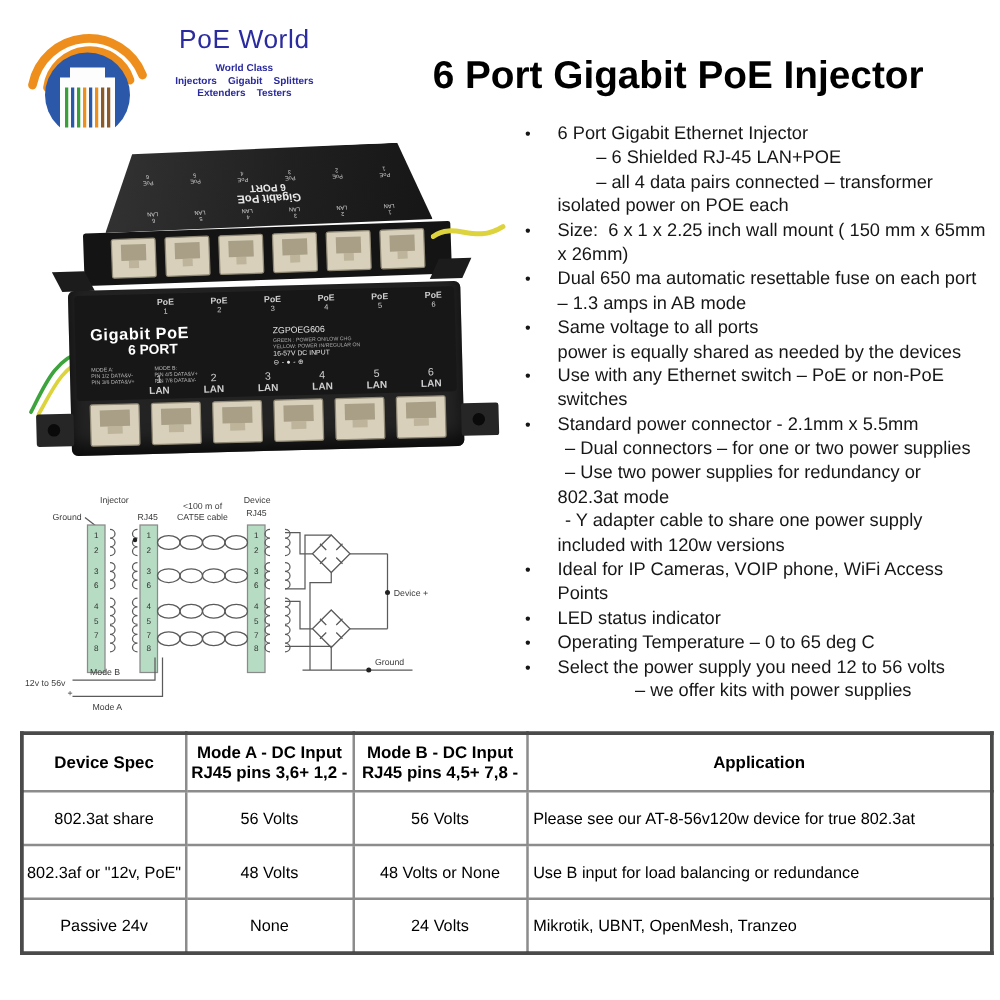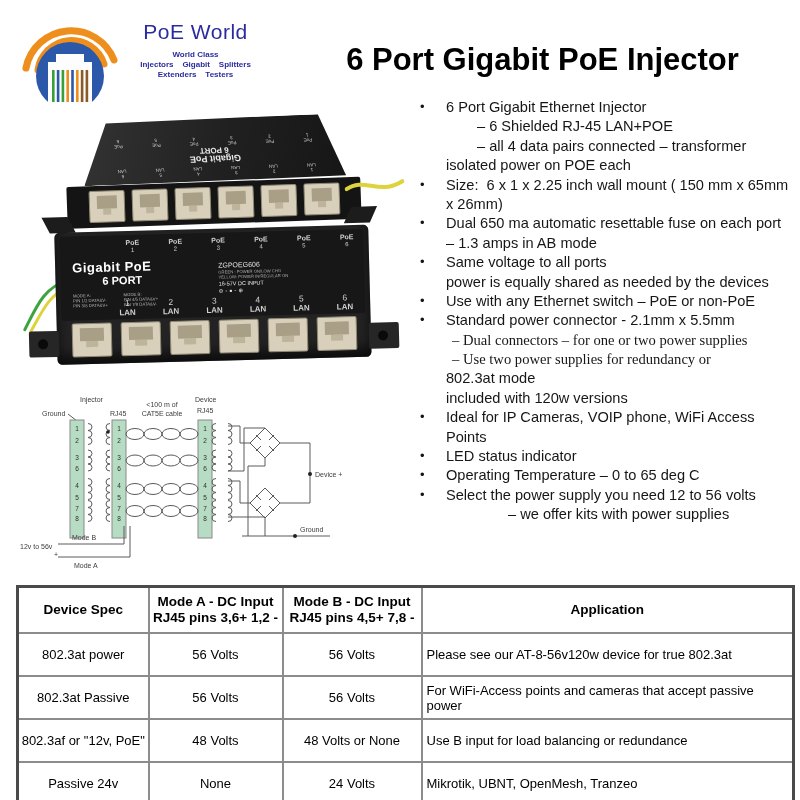--- a/index.html
+++ b/index.html
@@ -14,21 +14,21 @@
   .logo-tag{font-size:8px;font-weight:bold;color:var(--brand-blue,#3d3da3);line-height:10px;white-space:pre;}
   #logo-title{margin-bottom:6px;}
   #page-title{position:absolute;left:320px;top:42px;width:445px;margin:0;text-align:center;
               font-size:31px;font-weight:bold;color:#000;}
 
   
   #features{position:absolute;left:420px;top:99px;width:378px;}
   .f-line{display:flex;height:19.4px;align-items:flex-start;font-size:14.6px;color:#161616;}
   .f-bullet{flex:0 0 26px;width:26px;font-size:13px;}
   .f-text{white-space:pre;}
-  .ind1{padding-left:6px;font-family:Liberation Serif, serif;}.ind2{padding-left:31px;}.ind3{padding-left:62px;}
+  .ind1{padding-left:6px;}.ind2{padding-left:31px;}.ind3{padding-left:62px;}
 
   
   #photo1{position:absolute;left:58px;top:116px;width:300px;height:118px;transform:rotate(-2deg);}
   .p1-top{position:absolute;left:26px;top:2px;width:262px;height:64px;
           background:linear-gradient(100deg,#333 0%,#202020 55%,#161616 100%);
           clip-path:polygon(9% 3%,90% 0,100% 97%,0 100%);}
   .p1-label{position:absolute;left:18px;right:18px;top:6px;bottom:6px;transform:rotate(180deg) skewX(6deg);
             color:#e8e8e8;text-align:center;}
   .p1-name1{font-size:9px;font-weight:bold;line-height:10px;margin-top:2px;}
   .p1-name2{font-size:8px;font-weight:bold;line-height:8px;}
@@ -457,34 +457,42 @@
     </div>
     <div class="f-line">
       <span class="f-bullet"></span>
       <span class="f-text ind0">power is equally shared as needed by the devices</span>
     </div>
     <div class="f-line">
       <span class="f-bullet">•</span>
       <span class="f-text ind0">Use with any Ethernet switch – PoE or non-PoE</span>
     </div>
     <div class="f-line">
+      <span class="f-bullet"></span>
+      <span class="f-text ind0">switches</span>
+    </div>
+    <div class="f-line">
       <span class="f-bullet">•</span>
       <span class="f-text ind0">Standard power connector - 2.1mm x 5.5mm</span>
     </div>
     <div class="f-line">
       <span class="f-bullet"></span>
       <span class="f-text ind1">– Dual connectors – for one or two power supplies</span>
     </div>
     <div class="f-line">
       <span class="f-bullet"></span>
       <span class="f-text ind1">– Use two power supplies for redundancy or</span>
     </div>
     <div class="f-line">
       <span class="f-bullet"></span>
       <span class="f-text ind0">802.3at mode</span>
+    </div>
+    <div class="f-line">
+      <span class="f-bullet"></span>
+      <span class="f-text ind1">- Y adapter cable to share one power supply</span>
     </div>
     <div class="f-line">
       <span class="f-bullet"></span>
       <span class="f-text ind0">included with 120w versions</span>
     </div>
     <div class="f-line">
       <span class="f-bullet">•</span>
       <span class="f-text ind0">Ideal for IP Cameras, VOIP phone, WiFi Access</span>
     </div>
     <div class="f-line">
@@ -529,30 +537,24 @@
           <div>Mode B - DC Input</div>
           <div>RJ45 pins 4,5+ 7,8 -</div>
         </th>
         <th class="col3">
           <div>Application</div>
         </th>
       </tr>
     </thead>
   <tbody id="spec-tbody">
       <tr>
-        <td class="col0">802.3at power</td>
+        <td class="col0">802.3at share</td>
         <td class="col1">56 Volts</td>
         <td class="col2">56 Volts</td>
         <td class="col3">Please see our AT-8-56v120w device for true 802.3at</td>
-      </tr>
-      <tr>
-        <td class="col0">802.3at Passive</td>
-        <td class="col1">56 Volts</td>
-        <td class="col2">56 Volts</td>
-        <td class="col3">For WiFi-Access points and cameras that accept passive power</td>
       </tr>
       <tr>
         <td class="col0">802.3af or "12v, PoE"</td>
         <td class="col1">48 Volts</td>
         <td class="col2">48 Volts or None</td>
         <td class="col3">Use B input for load balancing or redundance</td>
       </tr>
       <tr>
         <td class="col0">Passive 24v</td>
         <td class="col1">None</td>

